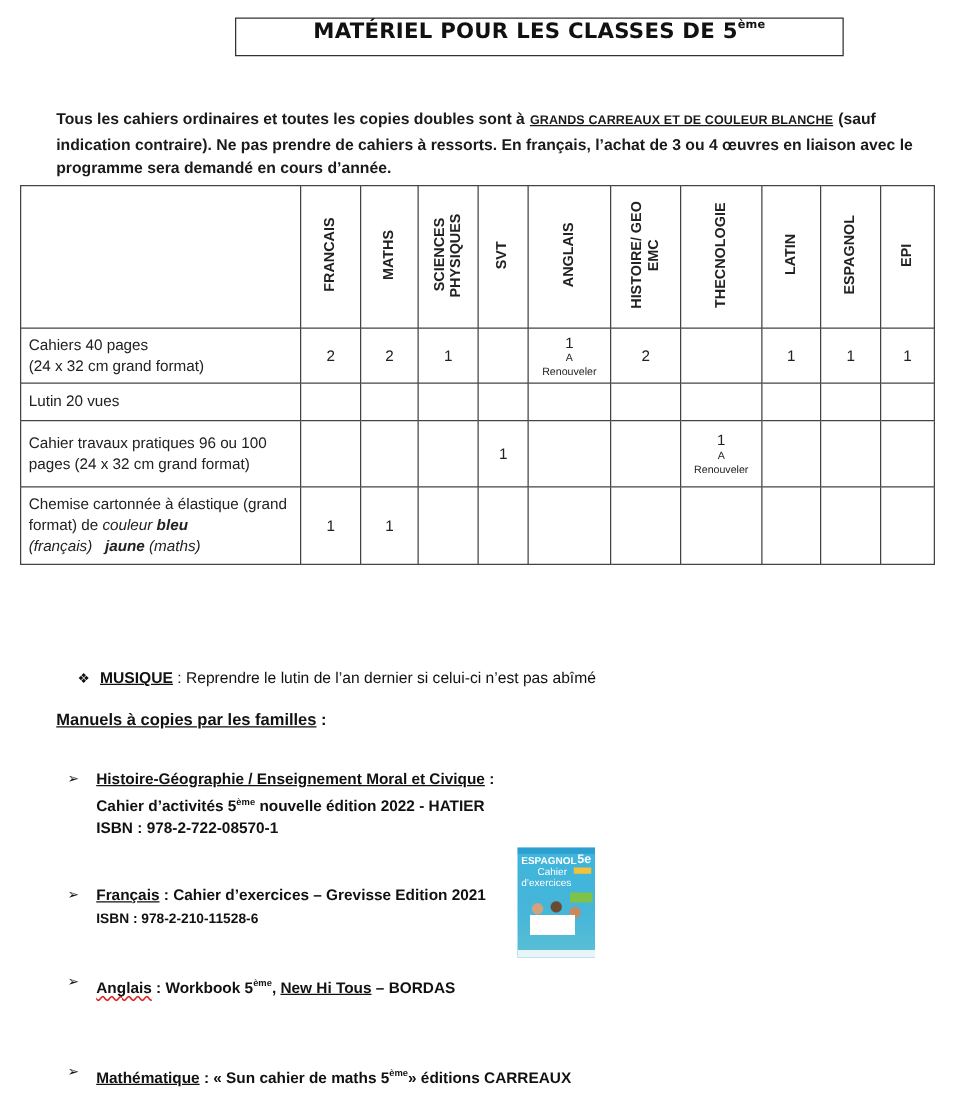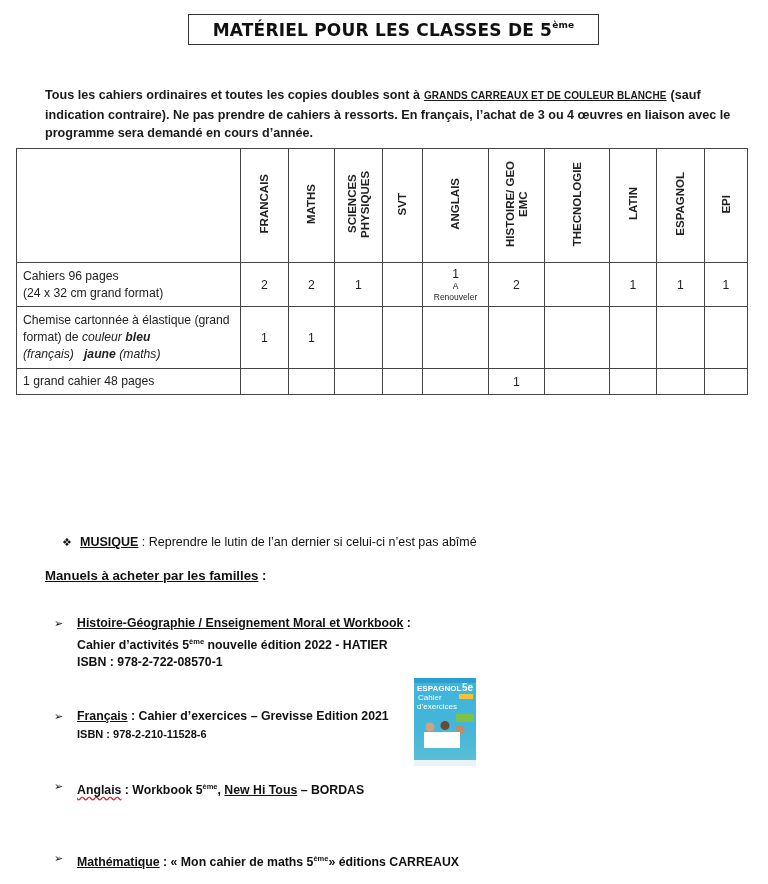--- a/index.html
+++ b/index.html
@@ -1,20 +1,20 @@
 <!DOCTYPE html>
 <html><head>
 <meta charset="utf-8">
 <style>
   html, body { margin: 0; padding: 0; background: #ffffff; }
   body { width: 768px; height: 884px; position: relative; overflow: hidden;
          font-family: "Liberation Sans", "DejaVu Sans", sans-serif; color: #111; }
-  .title-box { position: absolute; left: 188px; top: 14px; width: 411px; height: 31px;
+  .title-box { position: absolute; left: 188px; top: 14px; width: 487px; height: 31px;
                border: 1.5px solid #333; box-sizing: border-box;
-               display: flex; align-items: center; justify-content: center; }
+               display: flex; justify-content: center; }
   .title-box span { font-family: "DejaVu Sans", sans-serif; font-weight: bold; font-size: 17px;
                     letter-spacing: 0.2px; color: #111; }
   .title-box sup { font-size: 9px; vertical-align: 8px; }
 
   .intro { position: absolute; left: 45px; top: 86px; width: 690px; font-size: 12.6px;
            font-weight: bold; line-height: 18.5px; color: #1a1a1a; }
   .intro .caps { font-size: 10px; text-decoration: underline; margin: 0 4px; letter-spacing: 0.1px; }
 
   table.mat { position: absolute; left: 16px; top: 148px; border-collapse: collapse;
               table-layout: fixed; width: 731px; }
@@ -42,21 +42,21 @@
   .item sup { font-size: 7.5px; vertical-align: 5px; }
   .item .small { font-size: 11px; }
   .spell { text-decoration: underline wavy #d22; text-underline-offset: 2px; }
 
   .cover { position: absolute; left: 414px; top: 678px; width: 62px; height: 88px;
            background: linear-gradient(180deg,#3fb4dc 0%,#46b6d9 60%,#5cc0d4 100%);
            overflow: hidden; }
   .cover .band { position:absolute; left:0; right:0; top:0; height:5px; background:#2a9fd0; }
   .cover .brand { position:absolute; left:3px; top:6px; font-size:8px; font-weight:bold; color:#fff; }
   .cover .grade { position:absolute; right:3px; top:4px; font-size:10px; font-weight:bold; color:#fff;text-align:right; }
-  .cover .ct1 { position:absolute; left:4px; top:15px; font-size:8px; color:#fff; }
+  .cover .ct1 { position:absolute; left:16px; top:15px; font-size:8px; color:#fff; }
   .cover .ct2 { position:absolute; left:3px; top:24px; font-size:8px; color:#fff; }
   .cover .tag { position:absolute; right:3px; top:16px; width:14px; height:5px; background:#f2c23a; }
   .cover .green { position:absolute; right:2px; top:36px; width:18px; height:8px; background:#7ec24a; }
   .cover .kids { position:absolute; left:6px; top:40px; width:50px; height:30px;
                  background: radial-gradient(circle at 20% 30%, #d2a27c 0 4px, transparent 5px),
                              radial-gradient(circle at 50% 25%, #6b4a32 0 4px, transparent 5px),
                              radial-gradient(circle at 80% 40%, #c58a62 0 4px, transparent 5px); }
   .cover .sign { position:absolute; left:10px; top:54px; width:36px; height:16px; background:#fff; }
   .cover .pub { position:absolute; left:0; right:0; bottom:0; height:6px; background:#e9f4f6; }
 </style>
@@ -94,82 +94,99 @@
     <th class="head"><span class="vert">SVT</span></th>
     <th class="head"><span class="vert">ANGLAIS</span></th>
     <th class="head"><span class="vert" style="width:26px">HISTOIRE/ GEO EMC</span></th>
     <th class="head"><span class="vert">THECNOLOGIE</span></th>
     <th class="head"><span class="vert">LATIN</span></th>
     <th class="head"><span class="vert">ESPAGNOL</span></th>
     <th class="head"><span class="vert">EPI</span></th>
   </tr>
 
   <tr style="height:44px">
-    <td class="label"><span>Cahiers 96 pages</span><br><span>(24 x 32 cm grand format)</span></td>
+    <td class="label"><span>Cahiers 40 pages</span><br><span>(24 x 32 cm grand format)</span></td>
     <td class="val">2</td>
     <td class="val">2</td>
     <td class="val">1</td>
     <td class="val"></td>
     <td class="val">
           <span class="big">1</span>
           <span class="renew">A</span>
           <span class="renew">Renouveler</span>
         </td>
     <td class="val">2</td>
     <td class="val"></td>
     <td class="val">1</td>
     <td class="val">1</td>
     <td class="val">1</td>
   </tr>
 
-
+  <tr style="height:30px">
+    <td class="label">Lutin 20 vues</td>
+    <td class="val"></td>
+        <td class="val"></td>
+    <td class="val"></td>
+        <td class="val"></td>
+    <td class="val"></td>
+        <td class="val"></td>
+    <td class="val"></td>
+        <td class="val"></td>
+    <td class="val"></td>
+        <td class="val"></td>
+  </tr>
+
+  <tr style="height:53px">
+    <td class="label">Cahier travaux pratiques 96 ou 100 pages (24 x 32 cm grand format)</td>
+    <td class="val"></td>
+    <td class="val"></td>
+    <td class="val"></td>
+    <td class="val">1</td>
+    <td class="val"></td>
+    <td class="val"></td>
+    <td class="val">
+          <span class="big">1</span>
+          <span class="renew">A</span>
+          <span class="renew">Renouveler</span>
+        </td>
+    <td class="val"></td>
+    <td class="val"></td>
+    <td class="val"></td>
+  </tr>
 
   <tr style="height:62px">
     <td class="label"><span>Chemise cartonnée à élastique (grand format)  de </span><span class="i">couleur </span><span class="i b">bleu</span><br><span class="i">(français)</span>&nbsp;&nbsp; <span class="i b">jaune</span> <span class="i">(maths)</span></td>
     <td class="val">1</td>
     <td class="val">1</td>
     <td class="val"></td>
         <td class="val"></td>
     <td class="val"></td>
         <td class="val"></td>
     <td class="val"></td>
         <td class="val"></td>
     <td class="val"></td>
         <td class="val"></td>
   </tr>
 
 
-  <tr style="height:26px">
-    <td class="label">1 grand cahier 48 pages</td>
-    <td class="val"></td>
-        <td class="val"></td>
-    <td class="val"></td>
-        <td class="val"></td>
-    <td class="val"></td>
-    <td class="val">1</td>
-    <td class="val"></td>
-        <td class="val"></td>
-    <td class="val"></td>
-        <td class="val"></td>
-  </tr>
 </tbody>
   </table>
 
 <div class="musique">
   <span class="bullet">❖</span><span class="b u">MUSIQUE</span><span> : Reprendre le lutin de l’an dernier si celui-ci n’est pas abîmé</span>
 </div>
 
 <div class="manuels">
-  <span class="u">Manuels  à acheter par les familles</span><span> :</span>
+  <span class="u">Manuels  à copies par les familles</span><span> :</span>
 </div>
 
 <div class="item" style="top:615px">
   <span class="arrow">➢</span>
   <div class="body">
-    <span class="u">Histoire-Géographie / Enseignement  Moral et Workbook</span><span> :</span><br>
+    <span class="u">Histoire-Géographie / Enseignement  Moral et Civique</span><span> :</span><br>
     <span>Cahier d’activités 5</span><sup>ème</sup><span>  nouvelle édition 2022 - HATIER</span><br>
     <span>ISBN : 978-2-722-08570-1</span>
   </div>
 </div>
 
 <div class="item" style="top:708px">
   <span class="arrow">➢</span>
   <div class="body">
     <span class="u">Français</span><span> : Cahier d’exercices   – Grevisse Edition 2021</span><br>
     <span class="small">ISBN : 978-2-210-11528-6</span>
@@ -192,15 +209,15 @@
 <div class="item" style="top:778px">
   <span class="arrow">➢</span>
   <div class="body">
     <span class="spell">Anglais</span><span> : Workbook 5</span><sup>ème</sup><span>, </span><span class="u">New Hi Tous</span><span> – BORDAS</span>
   </div>
 </div>
 
 <div class="item" style="top:850px">
   <span class="arrow">➢</span>
   <div class="body">
-    <span class="u">Mathématique</span><span> : « Mon cahier de maths 5</span><sup>ème</sup><span>» éditions CARREAUX</span>
+    <span class="u">Mathématique</span><span> : « Sun cahier de maths 5</span><sup>ème</sup><span>» éditions CARREAUX</span>
   </div>
 </div>
 
 </body></html>

